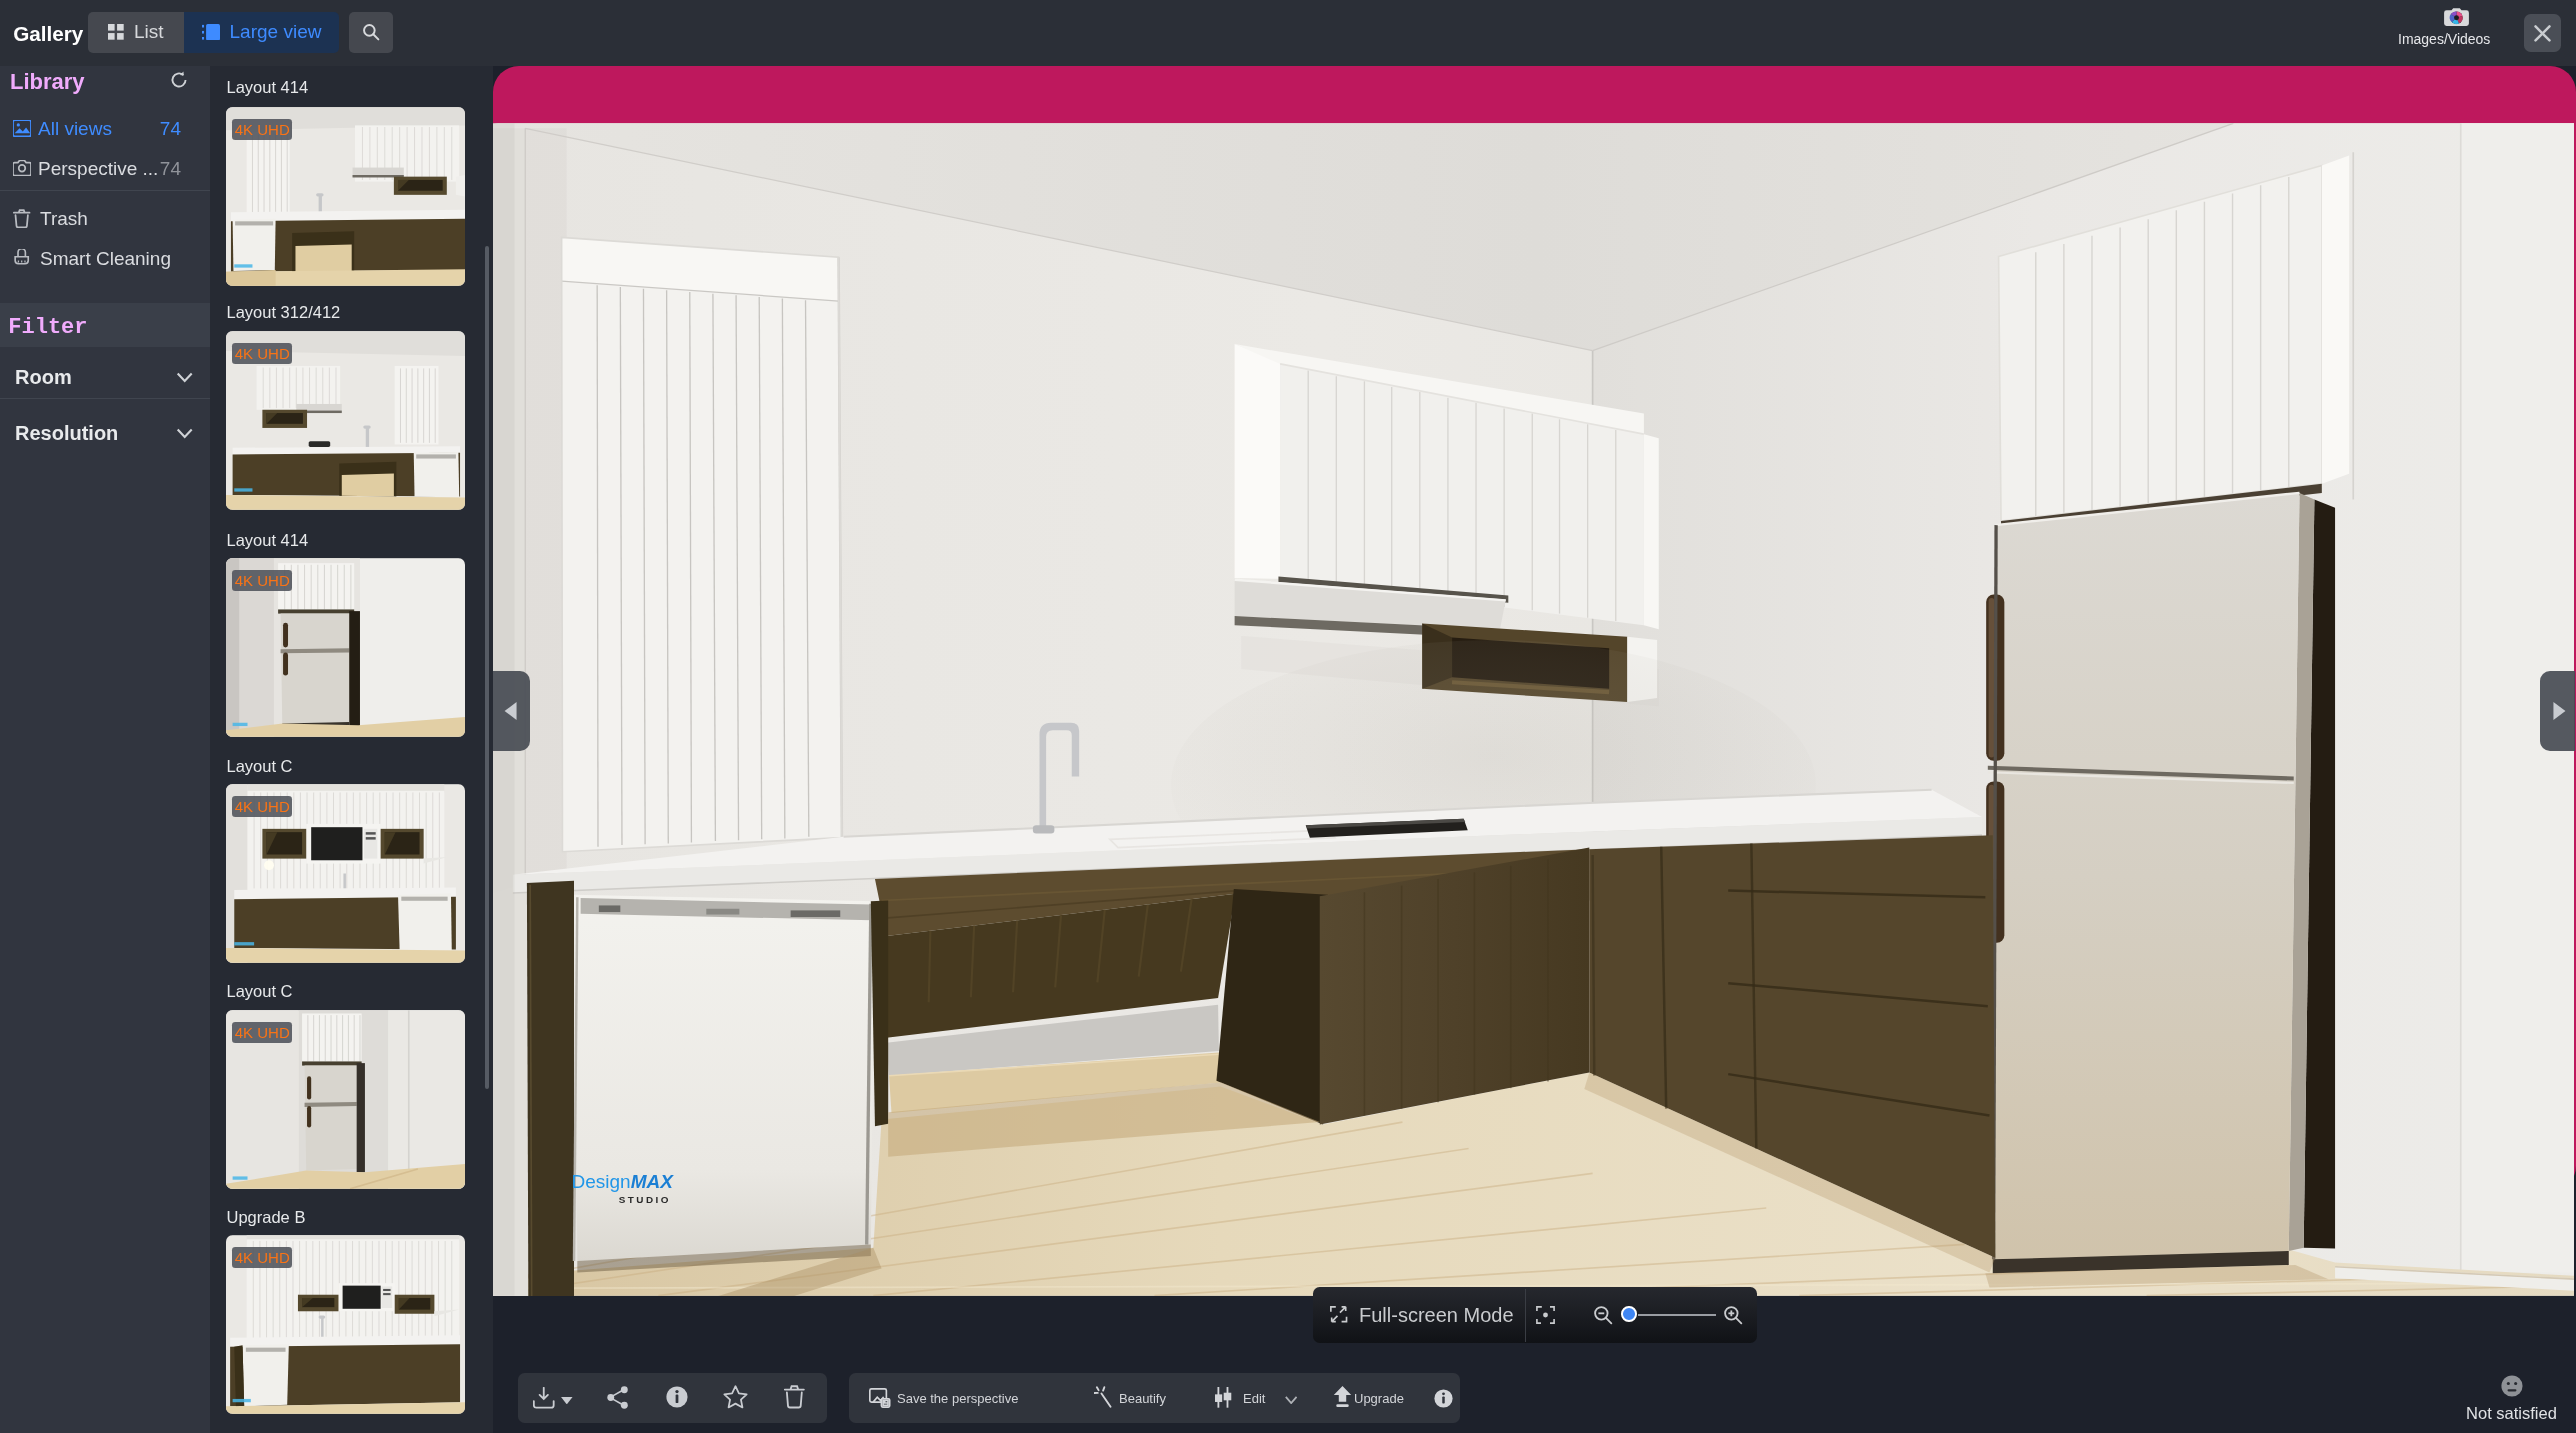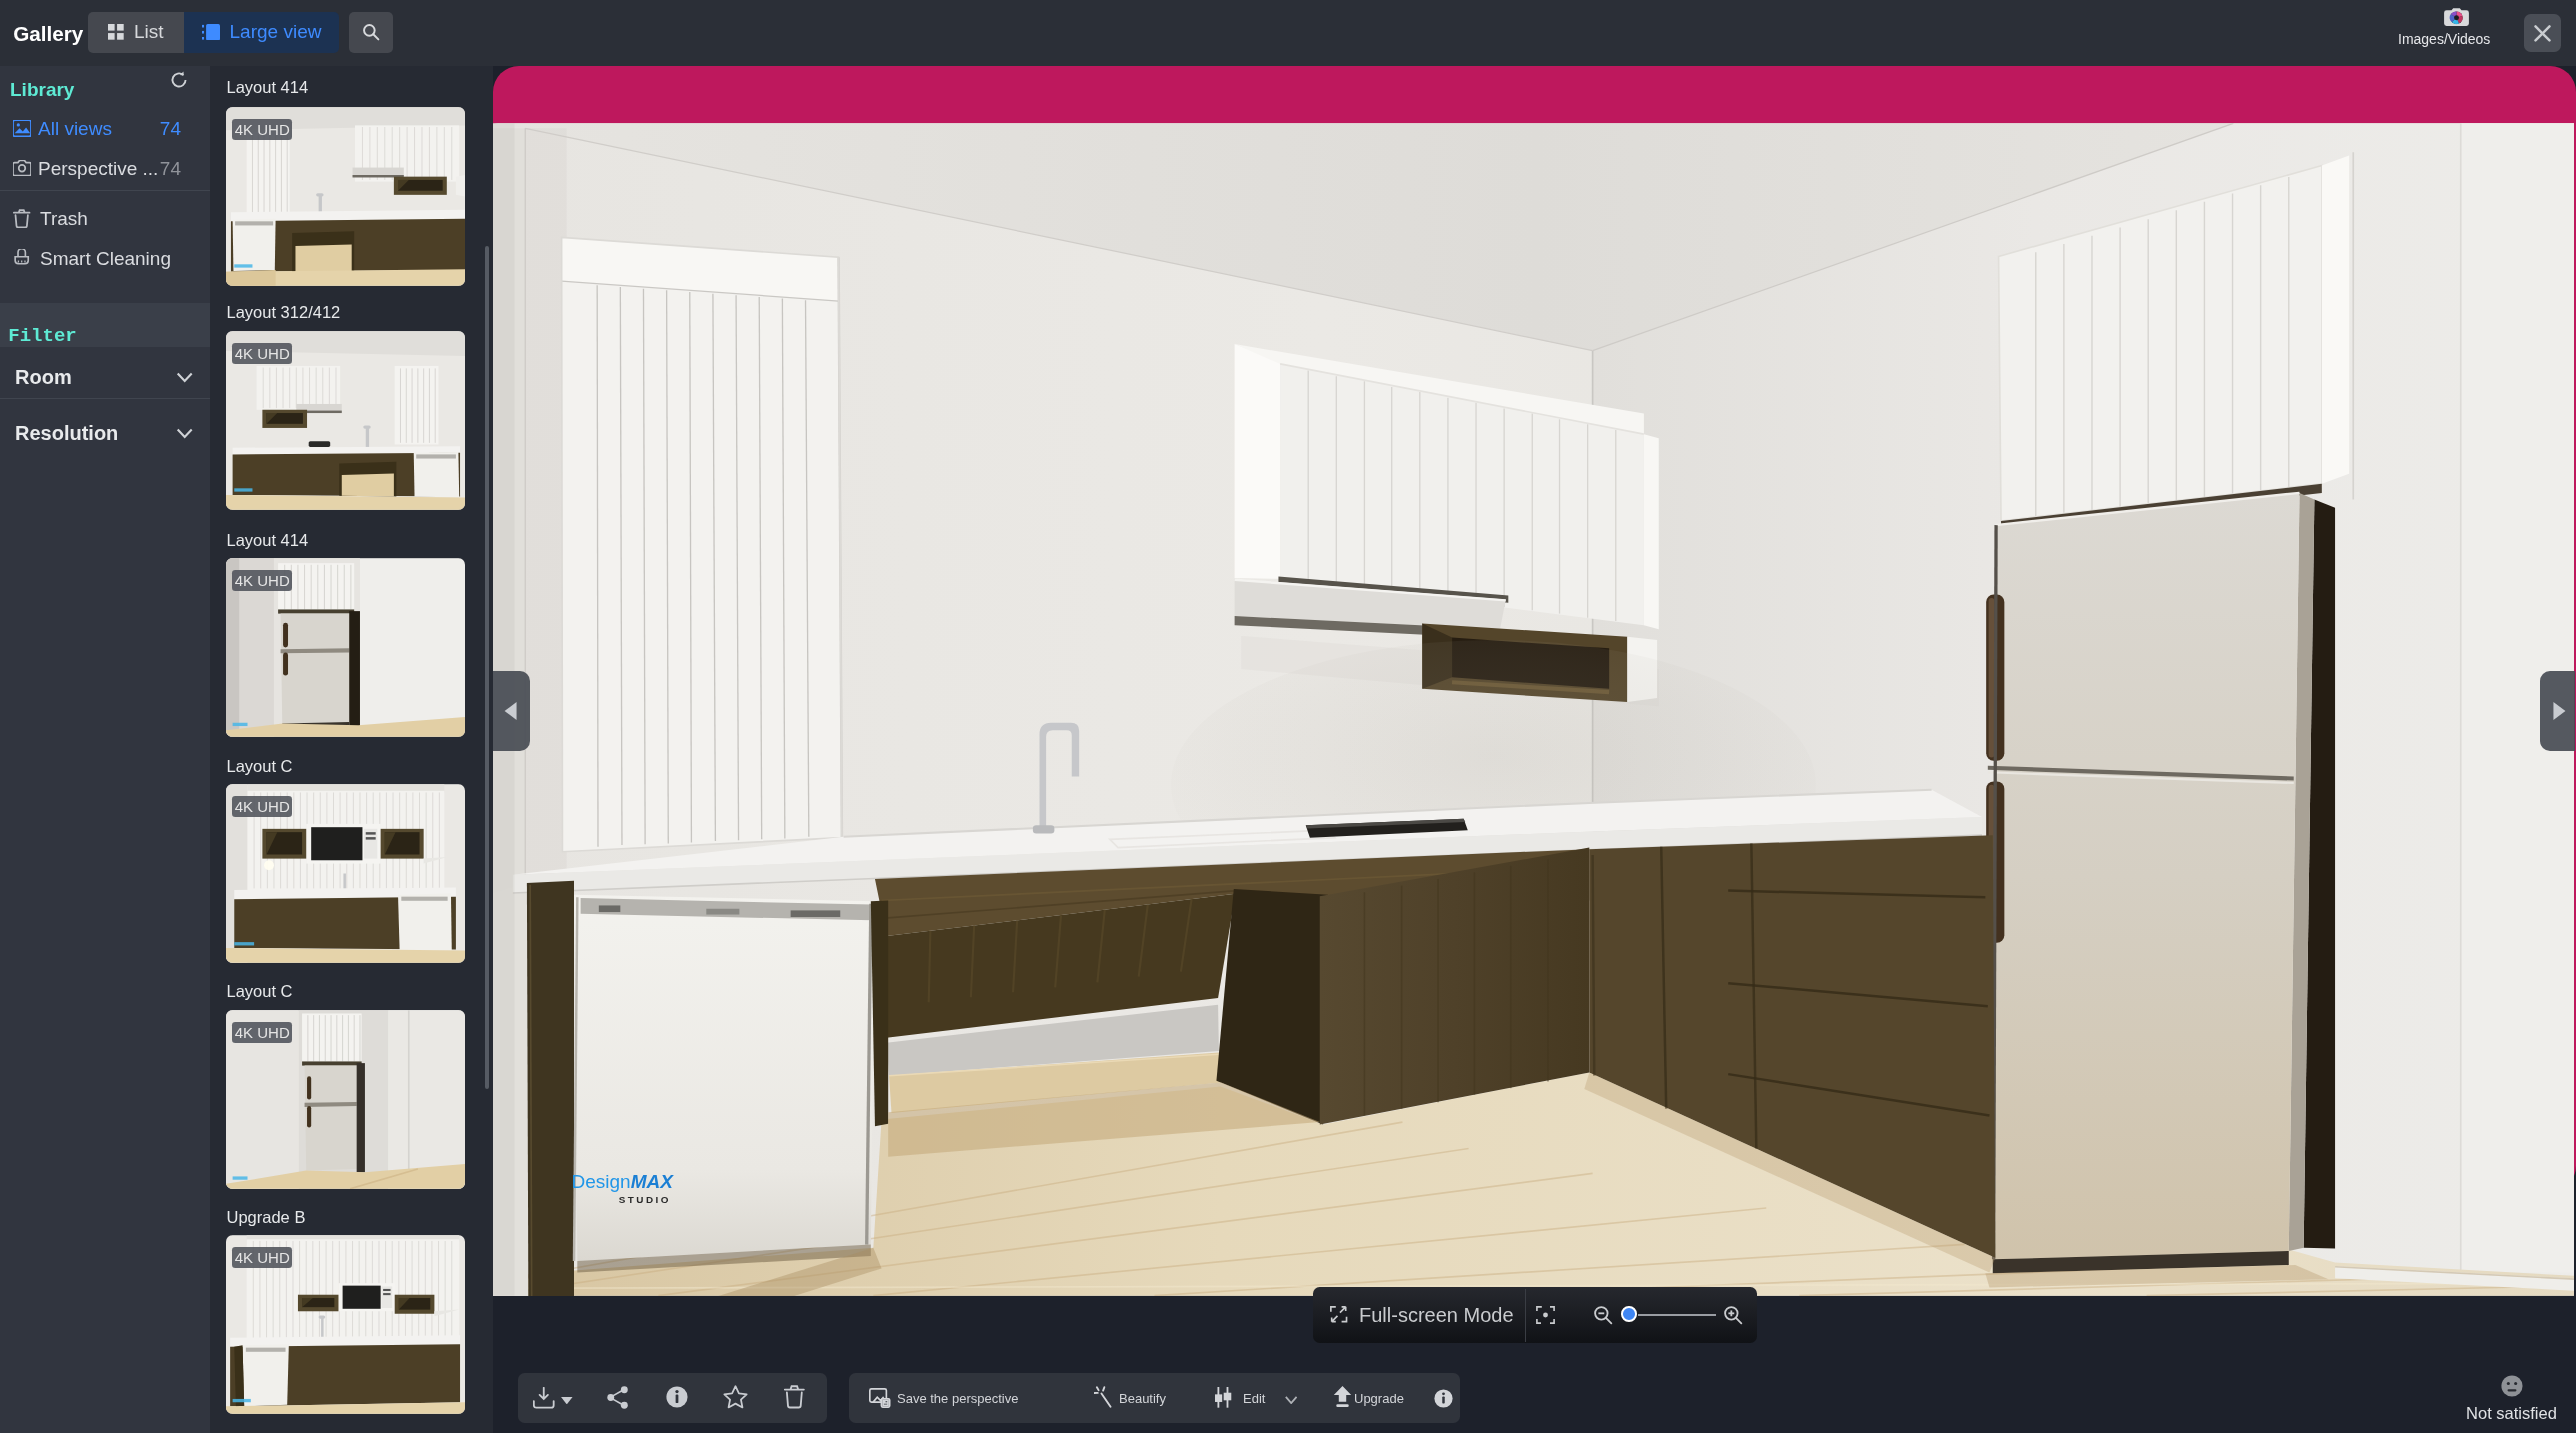--- a/index.html
+++ b/index.html
@@ -12,34 +12,34 @@
   #topbar .gallery { position:absolute; left:13.2px; top:22px; font-size:20.7px; font-weight:bold; color:#ffffff; }
   .tbtn { position:absolute; top:11.6px; height:41px; border-radius:5px; background:#45484f; color:#d7d9dc; font-size:19px; display:flex; align-items:center; justify-content:center; }
   #btn-list { left:88px; width:96px; border-radius:5px 0 0 5px; }
   #btn-large { left:184px; width:155px; border-radius:0 5px 5px 0; background:#1c3252; color:#3e8bff; }
   #btn-search { left:349px; width:44px; }
   #iv-wrap { position:absolute; left:2398px; top:6.6px; width:116px; text-align:left; color:#e6e7ea; font-size:14px; }
   #closebtn { position:absolute; left:2524px; top:14px; width:37px; height:38px; border-radius:6.6px; background:#4a4e56; }
 
   
   #sidebar { position:absolute; left:0; top:66px; width:210px; height:1367px; background:#31353f; z-index:20; }
-  .sb-hdr { position:absolute; left:10px; font-size:19px; font-weight:bold; color:#5eead4;margin-top:10px; }
+  .sb-hdr { position:absolute; left:10px; font-size:22px; font-weight:bold; color:#f0abfc; }
   .sb-row { position:absolute; left:0; width:210px; height:33px; color:#dadce0; font-size:19px; }
   .sb-row .txt { position:absolute; left:38px; top:50%; transform:translateY(-50%); white-space:nowrap; }
   .sb-row .cnt { position:absolute; right:29px; top:50%; transform:translateY(-50%); color:#90939a; }
   .sb-div { position:absolute; left:0; width:210px; height:0.8px; background:#40454f; }
   #filterband { position:absolute; left:0; top:237px; width:210px; height:44px; background:#3a3f49;font-family:Liberation Mono, monospace; }
   .sb-sec { position:absolute; left:15px; font-size:20px; font-weight:bold; color:#e8eaec; }
   .chev { position:absolute; left:176px; width:17.4px; height:13.2px; }
 
   
   #rail { position:absolute; left:210px; top:66px; width:283px; height:1367px; background:#262a33; z-index:10; }
   .thlabel { position:absolute; left:16.5px; font-size:16.5px; color:#e7e9eb; }
   .thcard { position:absolute; left:15.7px; width:239px; height:179px; border-radius:6.6px; overflow:hidden; }
-  .badge { position:absolute; left:6.6px; top:11.6px; width:60px; height:21.5px; background:rgba(78,82,90,0.88); border-radius:3.3px; color:#e5e5e5; font-size:15px; text-align:center; line-height:21.5px; z-index:5; }
+  .badge { position:absolute; left:6.6px; top:11.6px; width:60px; height:21.5px; background:rgba(78,82,90,0.88); border-radius:3.3px; color:#f97316; font-size:15px; text-align:center; line-height:21.5px; z-index:5; }
   #railsb { position:absolute; left:275px; top:180px; width:4.1px; height:843px; background:#565b64; border-radius:2.5px; }
 
   
   #main { position:absolute; left:493px; top:66px; width:2083px; height:1126px; background:#be185d;border-radius:26px; }
   #photo { position:absolute; left:0; top:57px; width:2081px; height:1173px; }
   .nav { position:absolute; width:37px; height:80px; background:rgba(72,76,84,0.92); z-index:15; }
   #navL { left:0; top:605px; border-radius:0 10px 10px 0; }
   #navR { left:2047px; width:35px; top:605px; border-radius:10px 0 0 10px; }
   .tri { position:absolute; top:50%; left:50%; width:0; height:0; border:9px solid transparent; }
   #navL .tri { transform:translate(-62%,-50%); border-right:12.4px solid #c9ccd1; border-left:none; }

